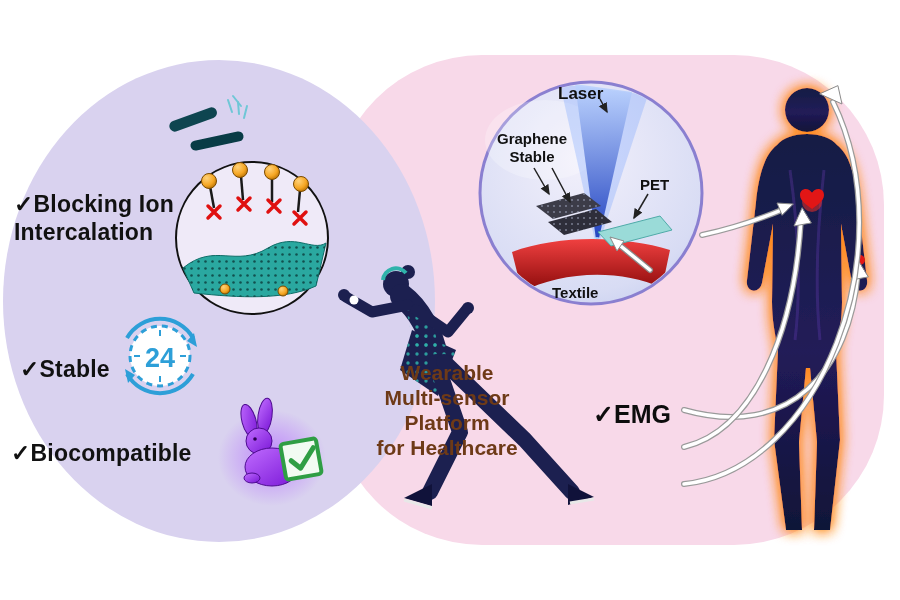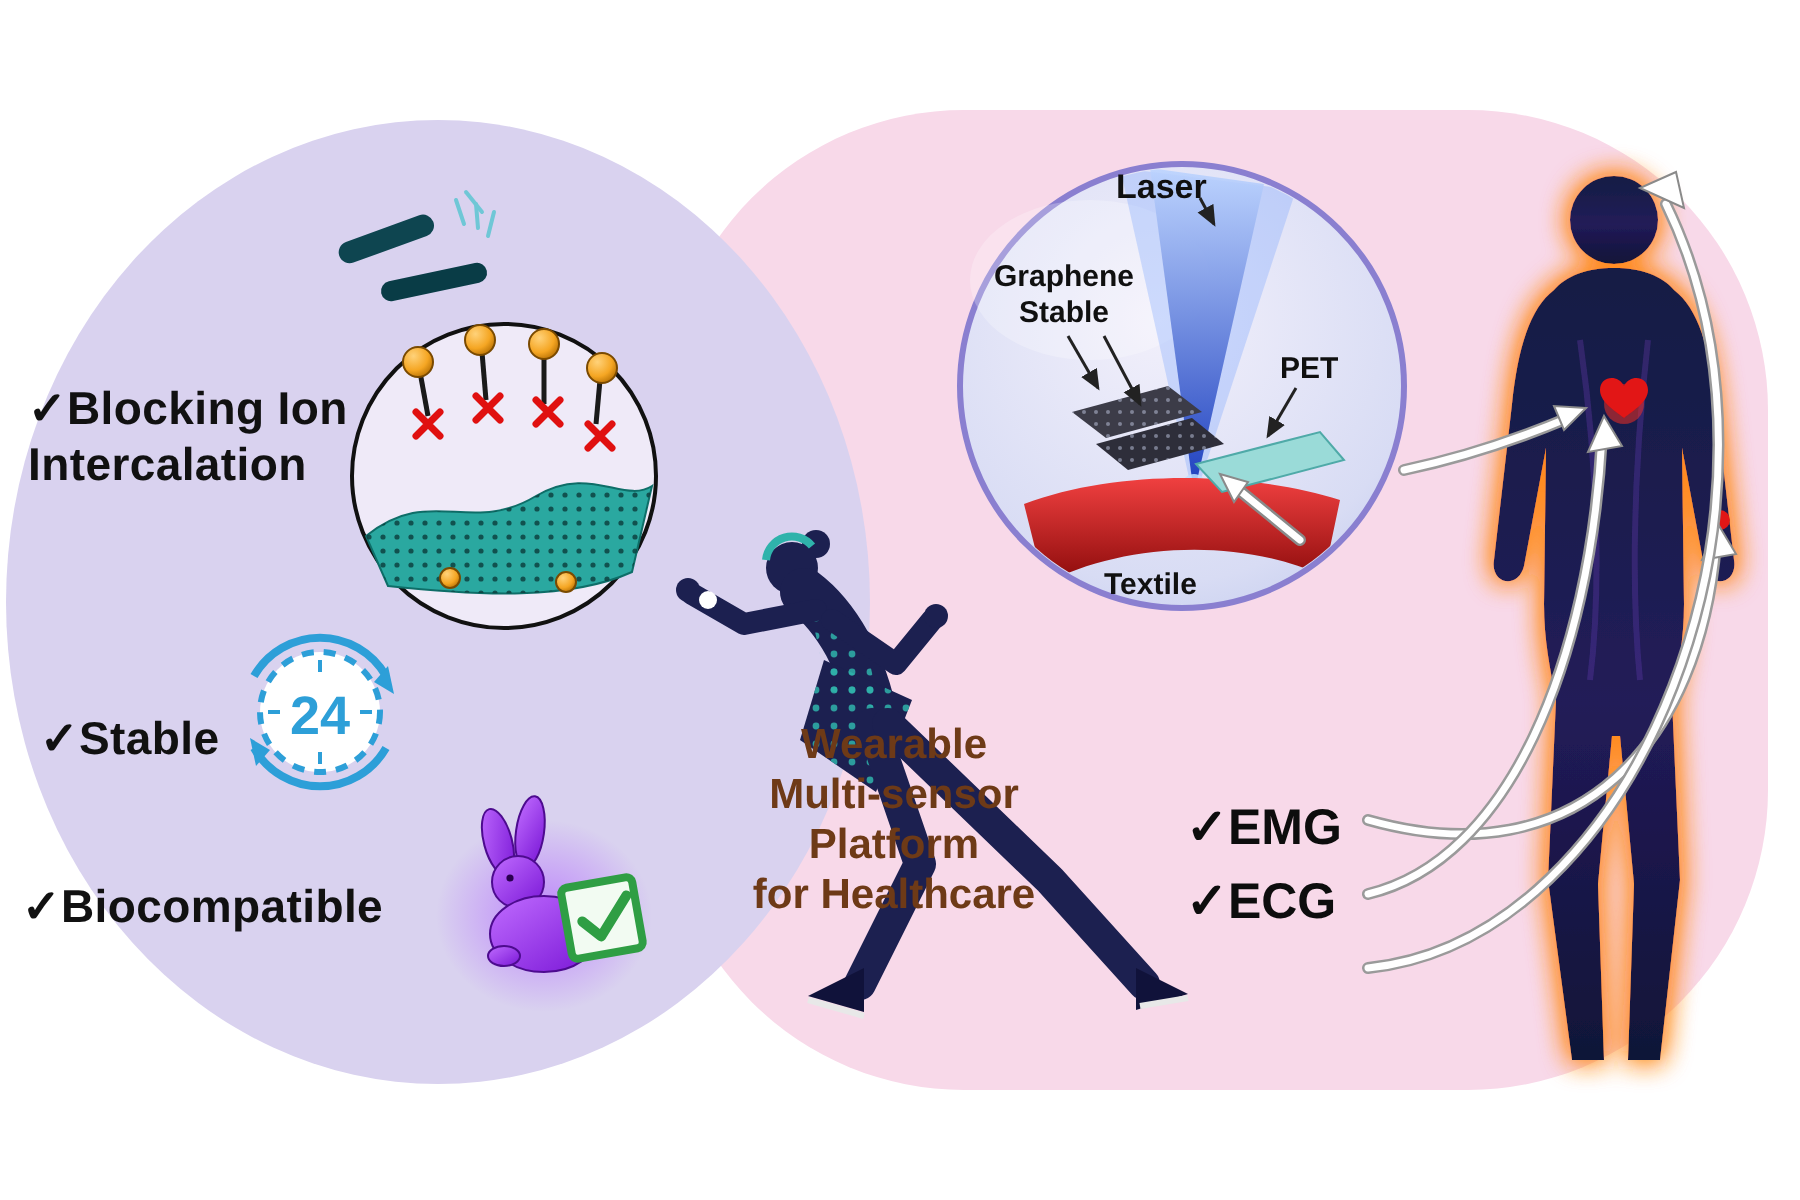--- a/index.html
+++ b/index.html
@@ -282,16 +282,15 @@
   <div class="label inset-label laser" style="left:558px; top:84px;">Laser</div>
   <div class="label inset-label center" style="left:487px; top:130px; width:90px;">
     <div>Graphene</div>
     <div>Stable</div>
   </div>
   <div class="label inset-label" style="left:640px; top:176px;">PET</div>
   <div class="label inset-label" style="left:552px; top:284px;">Textile</div>
 
   <div class="signals">
     <div class="sig"><span>✓</span><span>EMG</span></div>
-    <div class="sig"><span>✓</span><span>ECG</span></div>
   </div>
 
 </div>
 
 </body></html>

